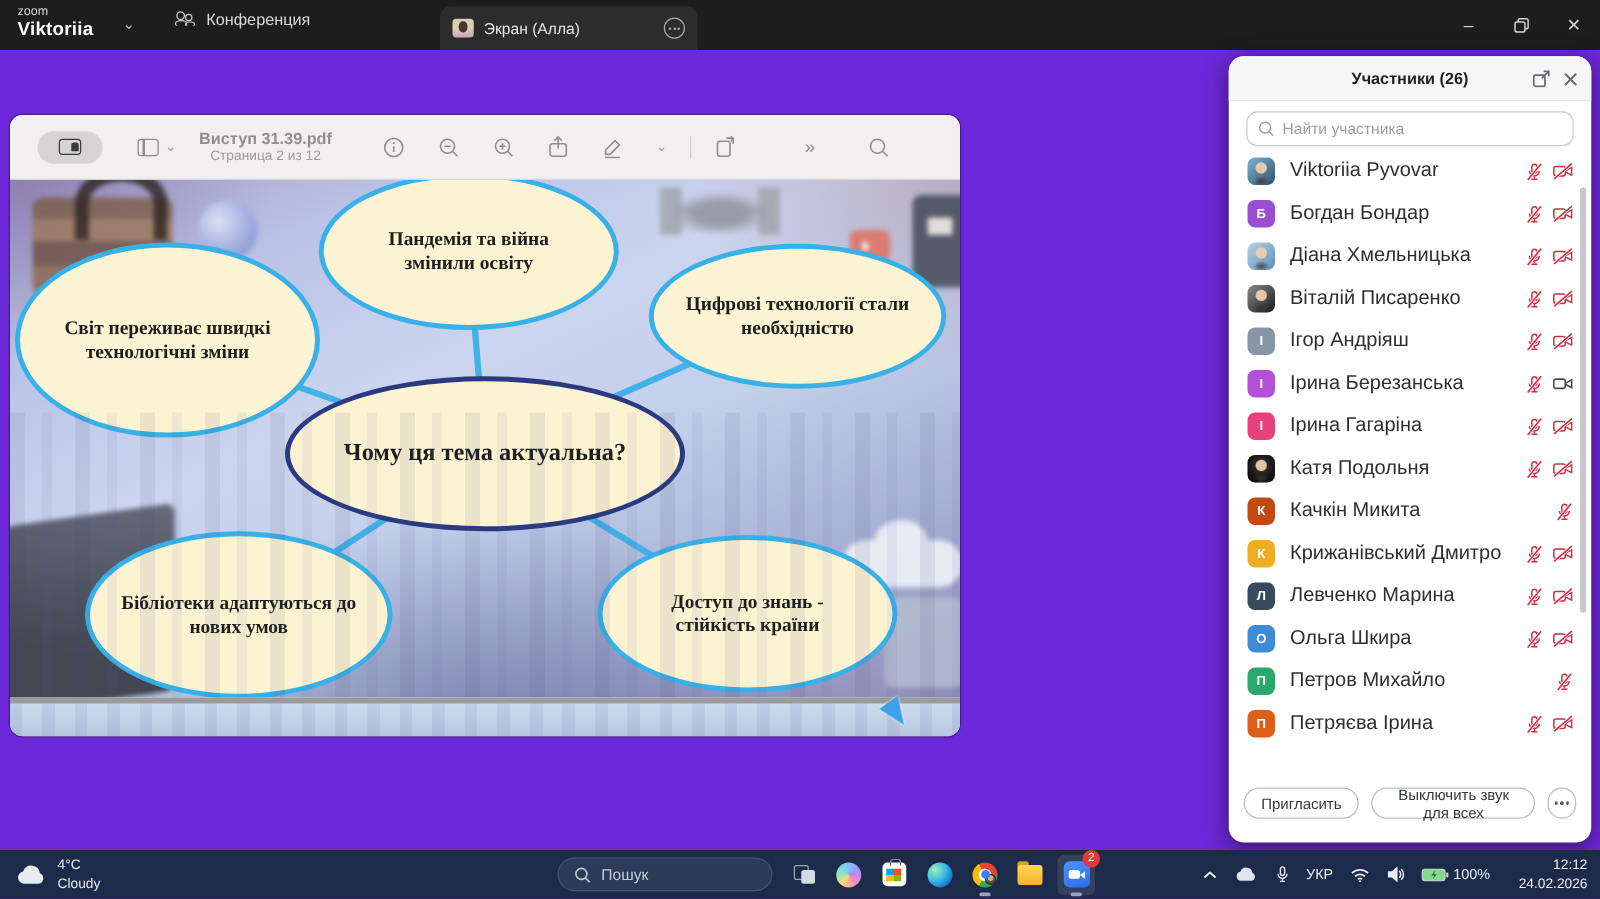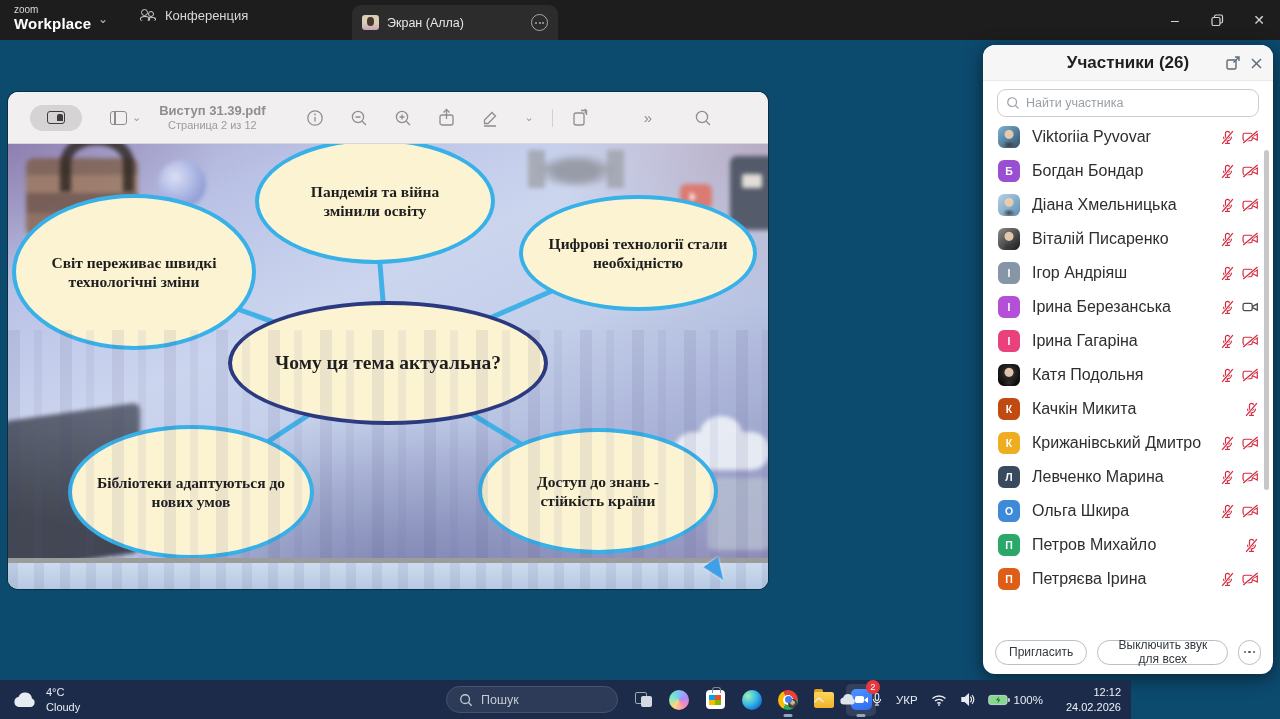--- a/index.html
+++ b/index.html
@@ -1,18 +1,18 @@
 <!DOCTYPE html>
 <html><head>
 <meta charset="utf-8">
 <style>
   * { margin:0; padding:0; box-sizing:border-box; }
   html,body { width:1280px; height:719px; overflow:hidden; background:#141517;
     font-family:"Liberation Sans", sans-serif; }
-  #app { position:relative; width:1280px; height:719px; background:#0c4a6e; }
+  #app { position:relative; width:1280px; height:719px; background:#6d28d9; }
 
   
   .topbar { position:absolute; left:0; top:0; width:1280px; height:40px; background:#1d1d1d; }
   .zoom-logo { position:absolute; left:14px; top:5px; color:#fff; line-height:1; }
   .zoom-logo .small { font-size:10px; color:#d8d8d8; display:block; margin-bottom:1px;}
   .zoom-logo .bold { font-size:15px; font-weight:700; letter-spacing:.2px;}
   .logo-chevron { position:absolute; left:98px; top:12px; color:#bdbdbd; font-size:12px; }
   .tab-conference { position:absolute; left:140px; top:8px; display:flex; align-items:center; gap:8px; color:#d9d9d9; font-size:13px; }
   .tab-active { position:absolute; left:352px; top:5px; width:206px; height:35px; background:#2c2c2c;
     border-radius:9px 9px 0 0; display:flex; align-items:center; padding:0 10px; gap:8px; }
@@ -121,21 +121,21 @@
     color:#fff; font-size:10.5px; padding:2px 7px 2px 5px; display:flex; align-items:center; gap:4px; }
   .bars { display:flex; align-items:flex-end; gap:1.5px; height:10px; }
   .bars i { width:2px; background:#fff; border-radius:1px; }
   .bars i:nth-child(1){height:4px} .bars i:nth-child(2){height:7px} .bars i:nth-child(3){height:10px} .bars i:nth-child(4){height:6px}
 
   
   .panel { position:absolute; left:983px; top:45px; width:290px; height:629px; background:#fff;
     border-radius:12px; box-shadow:0 4px 18px rgba(0,0,0,.5); }
   .panel-head { position:relative; height:36px; background:#f6f6f6; border-radius:12px 12px 0 0;
     border-bottom:1px solid #e9e9e9; display:flex; align-items:center; justify-content:center; }
-  .panel-title { font-size:17px; font-weight:700; color:#1f1f1f; }
+  .panel-title { font-size:13px; font-weight:700; color:#1f1f1f; }
   .panel-head .hicons { position:absolute; right:10px; top:0; height:36px; display:flex; align-items:center; gap:10px; color:#5f6b76;}
   .searchwrap { margin:8px 14px 6px; position:relative; }
   .searchwrap input { width:100%; height:28px; border:1px solid #ccc; border-radius:9px; outline:none;
     padding:0 10px 0 28px; font-size:12.5px; color:#333; font-family:"Liberation Sans",sans-serif; }
   .searchwrap input::placeholder { color:#9aa0a6; }
   .searchwrap svg { position:absolute; left:9px; top:7px; }
   .plist { position:absolute; left:0; top:75px; width:100%; height:510px; overflow:hidden; }
   .prow { height:34px; display:flex; align-items:center; padding:0 14px 0 15px; }
   .avatar { width:22px; height:22px; border-radius:6px; flex:none; display:flex; align-items:center; justify-content:center;
     color:#fff; font-size:10.5px; font-weight:700; overflow:hidden; position:relative;}
@@ -143,30 +143,30 @@
     background:radial-gradient(circle at 50% 38%, rgba(235,205,175,.95) 0 4px, transparent 5px),
                radial-gradient(ellipse 9px 6px at 50% 86%, rgba(60,50,45,.8), transparent 70%);}
   .av-p1{ background:linear-gradient(135deg,#7fb3d5,#31506b);}
   .av-p2{ background:linear-gradient(135deg,#8a8a8a,#191919);}
   .av-p3{ background:linear-gradient(135deg,#b7d2e6,#5d8fb5);}
   .av-p4{ background:radial-gradient(circle at 50% 40%, #3a3a3a, #0c0c0c 75%);}
   .av-p5{ background:linear-gradient(135deg,#a3b87a,#47603c);}
   .pname { margin-left:12px; font-size:16px; color:#2e2e2e; flex:1; white-space:nowrap; overflow:hidden; }
   .picons { display:flex; align-items:center; gap:7px; }
   .pscroll { position:absolute; right:4px; top:105px; width:5px; height:340px; background:#c7c7c7; border-radius:3px; }
-  .panel-foot { position:absolute; left:0; bottom:0; width:100%; height:44px; display:flex; align-items:center;
+  .panel-foot { position:absolute; left:0; bottom:0; width:100%; height:44px; display:flex; 
     padding:0 12px; gap:10px; }
   .obtn { height:25px; border:1px solid #b9bec5; border-radius:13px; background:#fff; color:#33383d;
     font-size:12px; padding:0 13px; font-family:"Liberation Sans",sans-serif; display:flex; align-items:center;}
   .morebtn { margin-left:auto; width:30px; height:25px; border:1px solid #b9bec5; border-radius:13px; background:#fff;
     display:flex; align-items:center; justify-content:center; gap:2px;}
   .morebtn i{ width:2.5px; height:2.5px; border-radius:50%; background:#55595e;}
 
   
-  .taskbar { position:absolute; left:0; top:680px; width:1131px; height:39px; background:#1d2b4a;
+  .taskbar { position:absolute; left:0; top:680px; width:1280px; height:39px; background:#1d2b4a;
     display:flex; align-items:center; }
   .weather { position:absolute; left:12px; display:flex; align-items:center; gap:8px; color:#e8ecf2; }
   .weather .wtxt { font-size:11px; line-height:1.3; }
   .startgrid { position:absolute; left:410px; width:17px; height:17px; display:grid;
     grid-template-columns:8px 8px; grid-template-rows:8px 8px; gap:1px; }
   .startgrid i { background:#4cb8f5; }
   .tsearch { position:absolute; left:446px; width:172px; height:27px; border-radius:14px; background:#2d3b58;
     border:1px solid #46536f; display:flex; align-items:center; gap:8px; padding:0 12px; color:#c3cad6; font-size:12.5px;}
   .ticon { position:absolute; width:30px; height:32px; display:flex; align-items:center; justify-content:center; }
   .two-sq { width:17px; height:15px; position:relative; }
@@ -207,21 +207,21 @@
   svg { flex:none; }
 </style>
 </head>
 <body>
 
 <div id="app">
 
   <div class="topbar">
     <div class="zoom-logo">
       <span class="small">zoom</span>
-      <span class="bold">Workplace</span>
+      <span class="bold">Viktoriia</span>
     </div>
     <div class="logo-chevron">⌄</div>
     <div class="tab-conference">
       <span class="ppl-icon">
           <i></i>
           <i></i>
           <i></i>
           <i></i>
         </span>
       <span>Конференция</span>

